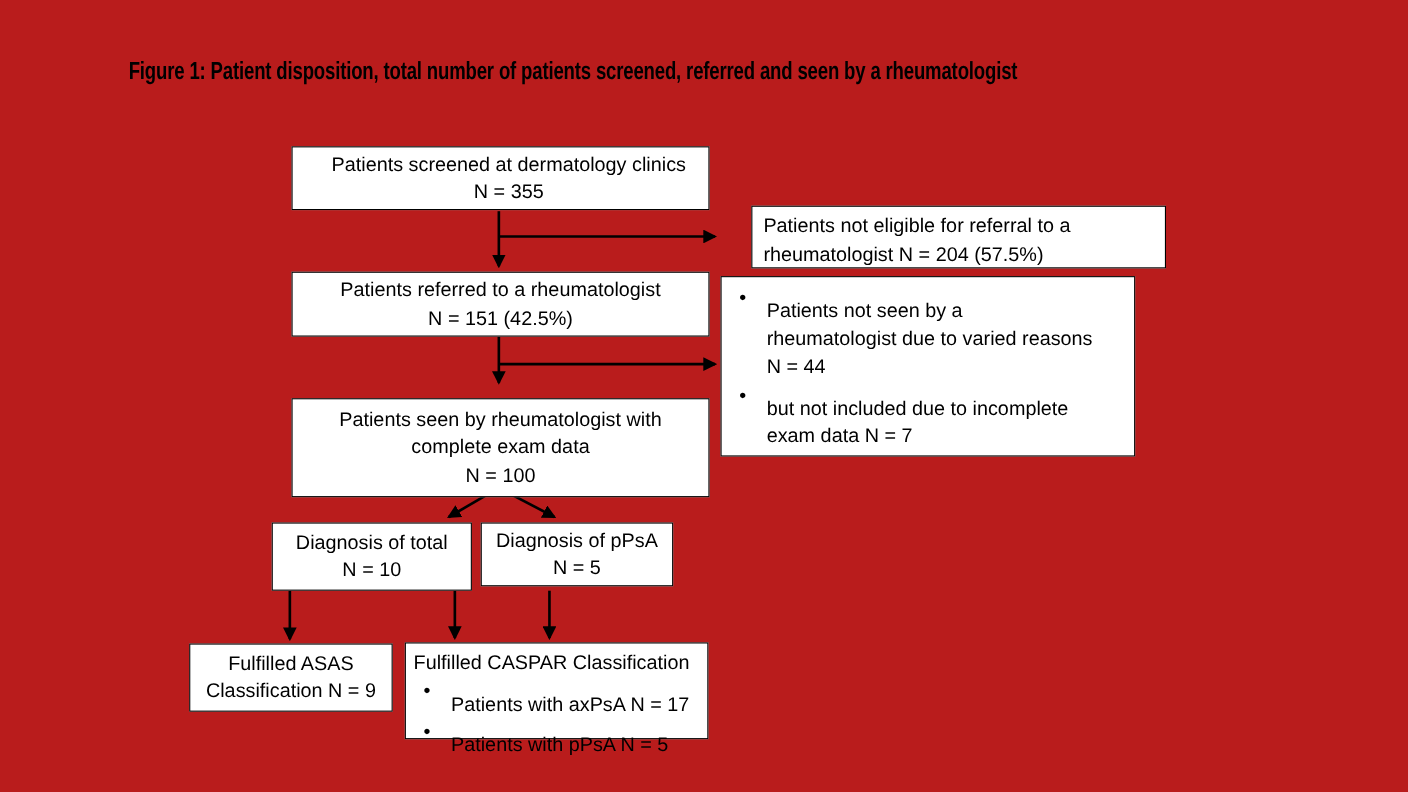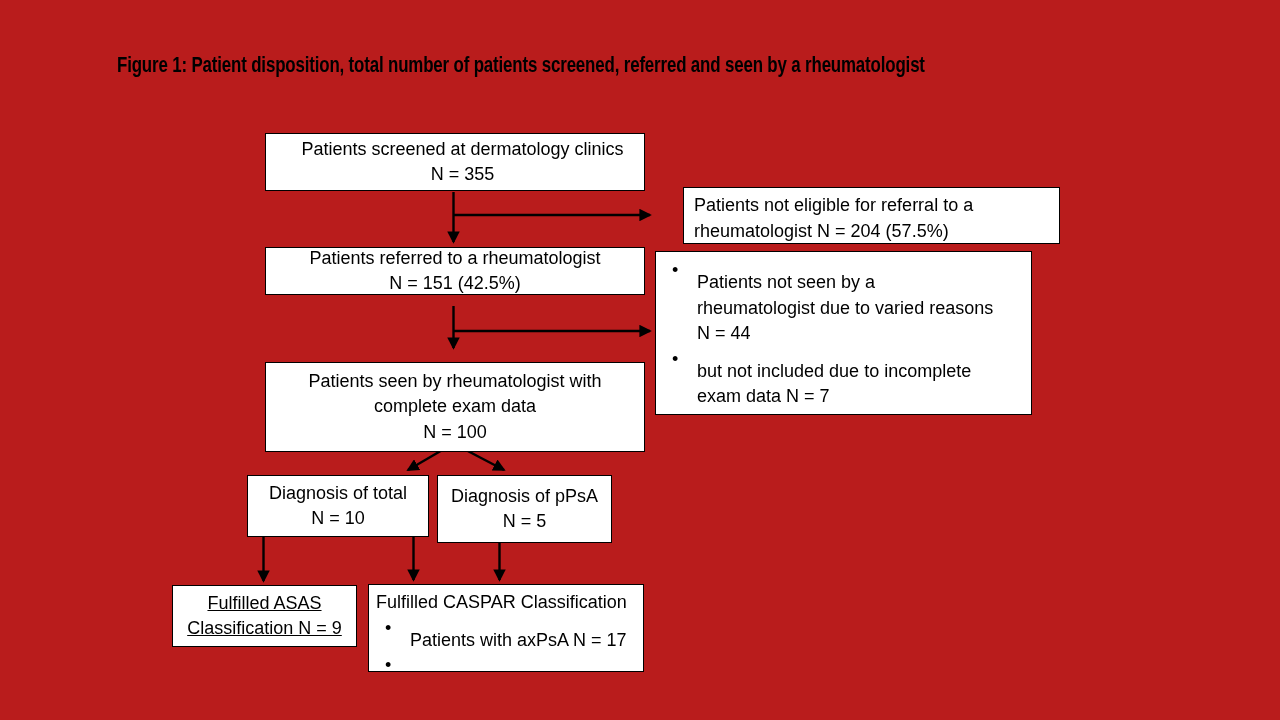--- a/index.html
+++ b/index.html
@@ -88,21 +88,21 @@
 
   <div class="box center" style="left:265px; top:133px; width:380px; height:58px;padding-left:15px;">
     <div>Patients screened at dermatology clinics</div>
     <div>N = 355</div>
   </div>
 
   <div class="box" style="left:655px; top:187px; width:377px; height:57px;margin-left:28px;">
     <div class="para">Patients not eligible for referral to a rheumatologist N = 204 (57.5%)</div>
   </div>
 
-  <div class="box center" style="left:265px; top:247px; width:380px; height:48px;">
+  <div class="box center" style="left:265px; top:247px; width:380px; height:59px;">
     <div>Patients referred to a rheumatologist</div>
     <div>N = 151 (42.5%)</div>
   </div>
 
   <div class="box pad-list" style="left:655px; top:251px; width:377px; height:164px;">
     <div class="bullet-row">
       <span class="dot">•</span>
       <div class="bullet-text">
         <div>Patients not seen by a</div>
         <div>rheumatologist due to varied reasons</div>
@@ -121,36 +121,37 @@
   <div class="box center" style="left:265px; top:362px; width:380px; height:90px;">
     <div class="w330">Patients seen by rheumatologist with complete exam data</div>
     <div>N = 100</div>
   </div>
 
   <div class="box center" style="left:247px; top:475px; width:182px; height:62px;">
     <div>Diagnosis of total</div>
     <div>N = 10</div>
   </div>
 
-  <div class="box center" style="left:437px; top:475px; width:175px; height:68px;">
+  <div class="box center" style="left:437px; top:475px; width:175px; height:58px;">
     <div>Diagnosis of pPsA</div>
     <div>N = 5</div>
   </div>
 
-  <div class="box center" style="left:172px; top:585px; width:185px; height:62px;text-decoration:underline;">
+  <div class="box center" style="left:172px; top:585px; width:185px; height:62px;">
     <div>Fulfilled ASAS</div>
     <div>Classification N = 9</div>
   </div>
 
   <div class="box" style="left:368px; top:584px; width:276px; height:88px;">
     <div class="caspar-head">Fulfilled CASPAR Classification</div>
     <div class="caspar-list">
       <div class="bullet-row">
         <span class="dot">•</span>
         <div class="bullet-text">Patients with axPsA N = 17</div>
       </div>
       <div class="bullet-row">
         <span class="dot">•</span>
+        <div class="bullet-text">Patients with pPsA N = 5</div>
       </div>
     </div>
   </div>
 
 </div>
 
 </body></html>

